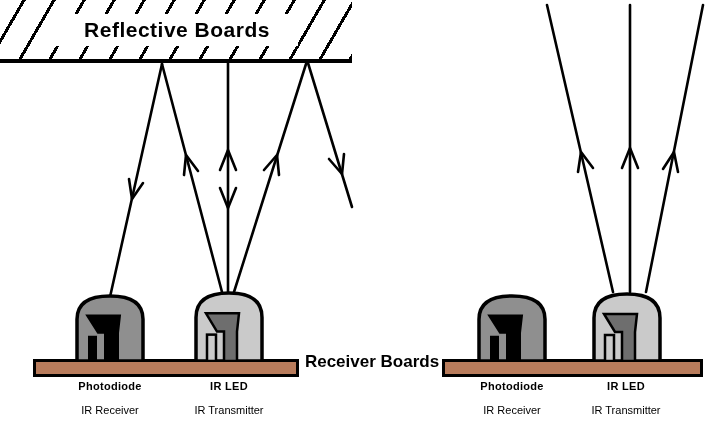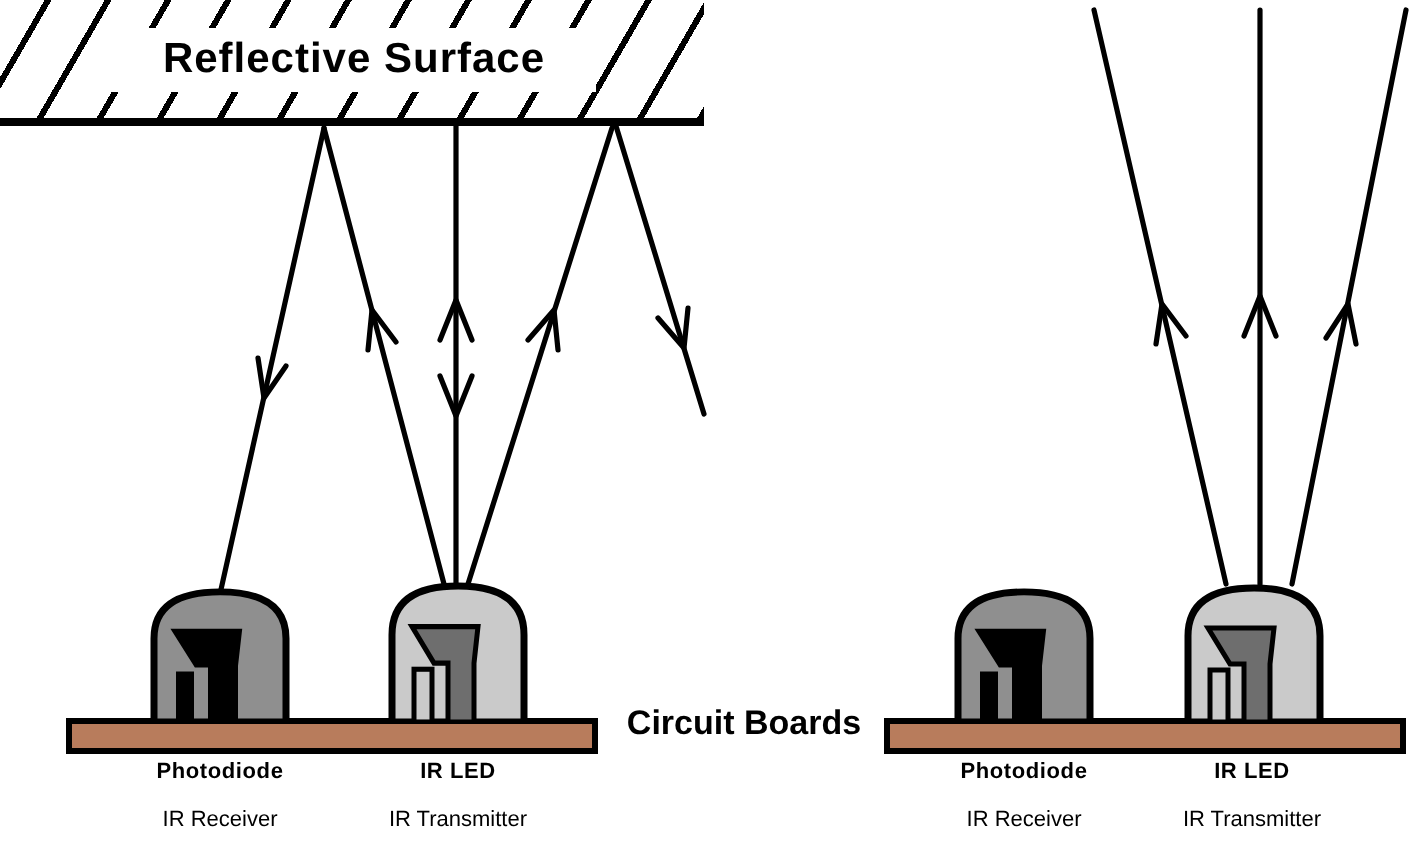--- a/index.html
+++ b/index.html
@@ -46,21 +46,21 @@
   .lbl{position:absolute;text-align:center;white-space:nowrap;font-size:11px;line-height:20px;}
   .lbl.b{font-weight:700;letter-spacing:0.3px;}
   .boards-label{left:304px;top:352px;width:136px;font-size:17px;font-weight:700;text-align:center;white-space:nowrap;}
 </style>
 </head>
 <body>
 
 <div class="canvas">
 
   <div class="abs surface">
-    <div class="surface-label">Reflective Surface</div>
+    <div class="surface-label">Reflective Boards</div>
   </div>
 
   <svg class="abs rays" viewBox="0 0 713 422">
 
     <line class="ray" x1="228" y1="63" x2="228" y2="292"></line>
     <line class="ray" x1="222" y1="292" x2="162" y2="64"></line>
     <line class="ray" x1="234" y1="292" x2="306" y2="64"></line>
 
     <line class="ray" x1="162" y1="64" x2="110" y2="297"></line>
     <line class="ray" x1="308" y1="63" x2="352" y2="207"></line>
@@ -75,21 +75,21 @@
     <line class="ray" x1="613" y1="292" x2="547" y2="5"></line>
     <line class="ray" x1="630" y1="292" x2="630" y2="5"></line>
     <line class="ray" x1="646" y1="292" x2="703" y2="5"></line>
     <polyline class="arrowhead" points="578,172 581,152 593,168"></polyline>
     <polyline class="arrowhead" points="622,168 630,148 638,168"></polyline>
     <polyline class="arrowhead" points="663,169 674,152 678,172"></polyline>
   </svg>
 
   <div class="abs board board-left"></div>
   <div class="abs board board-right"></div>
-  <div class="abs boards-label">Circuit Boards</div>
+  <div class="abs boards-label">Receiver Boards</div>
 
   <div class="abs component" style="left:75px;top:294px;width:70px;height:67px">
     <svg viewBox="0 0 70 69" preserveAspectRatio="none">
       <path class="dome pd-dome" d="M2 69 L2 26 Q2 2 35 2 Q68 2 68 26 L68 69 Z"></path>
       <polygon class="pd-die" points="12,22 45,22 43,40 43,69 30,69 30,40 23,40"></polygon>
       <rect class="pd-post" x="13" y="43" width="9" height="26"></rect>
     </svg>
   </div>
   <div class="abs component" style="left:194px;top:291px;width:70px;height:70px">
     <svg viewBox="0 0 70 69" preserveAspectRatio="none">

